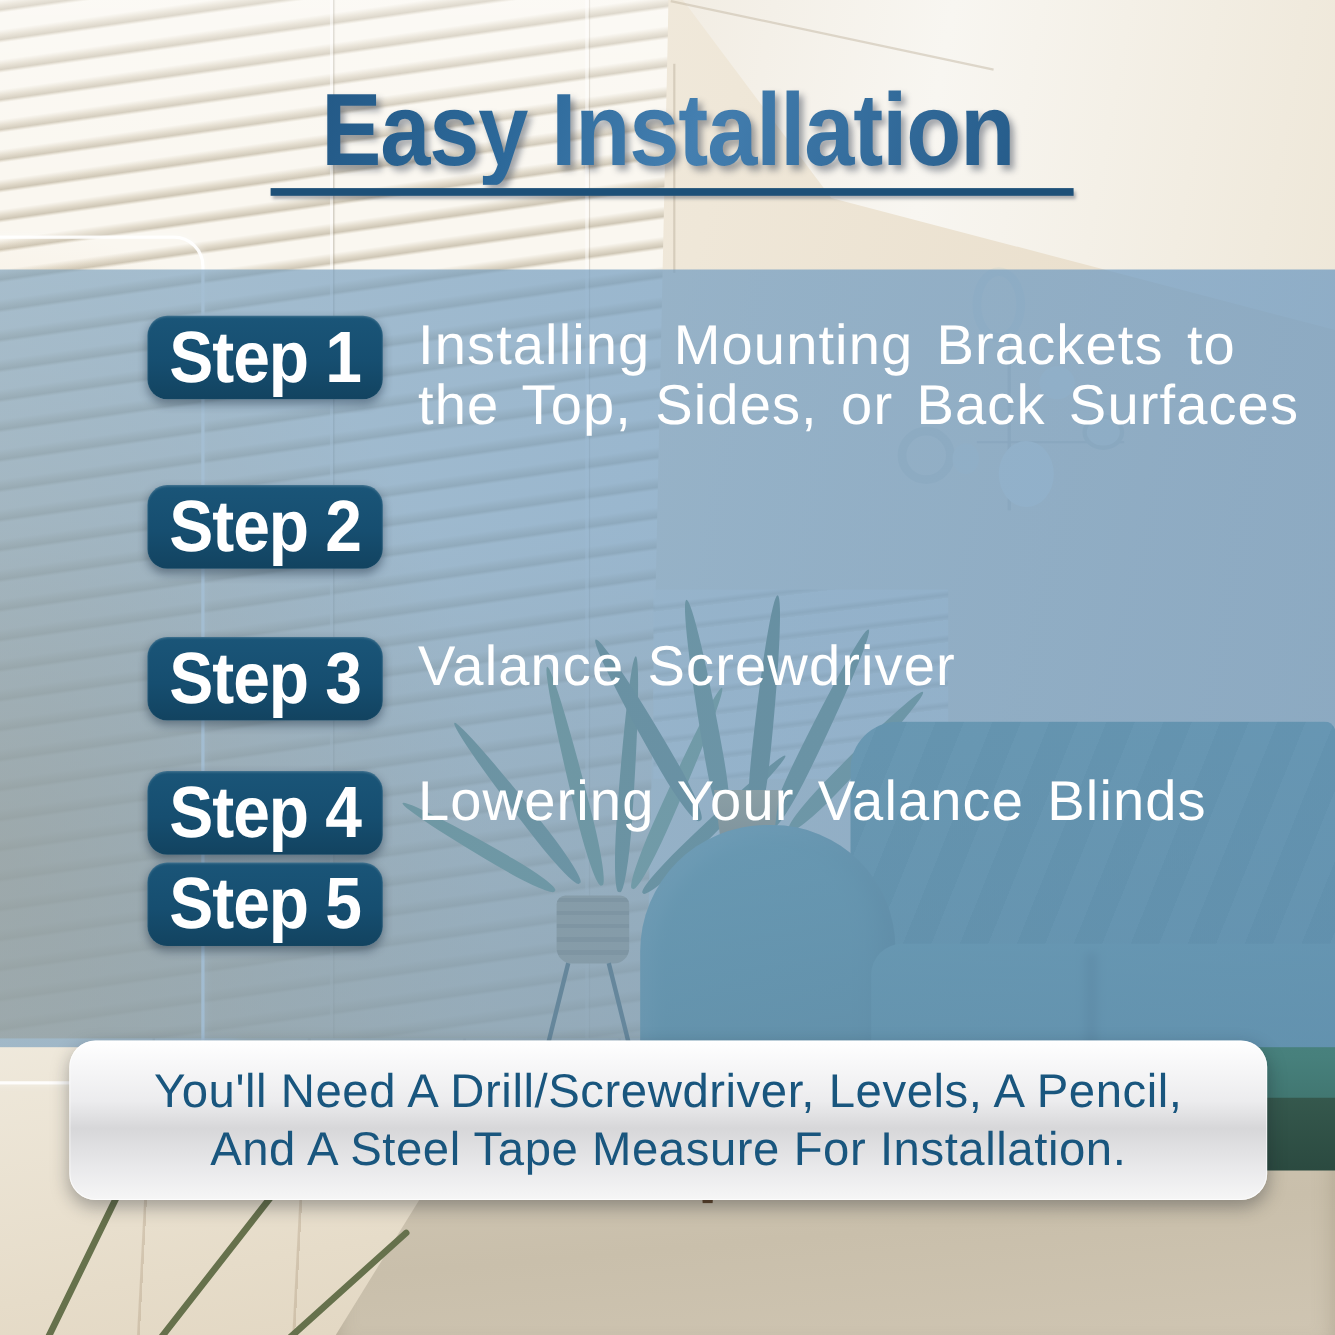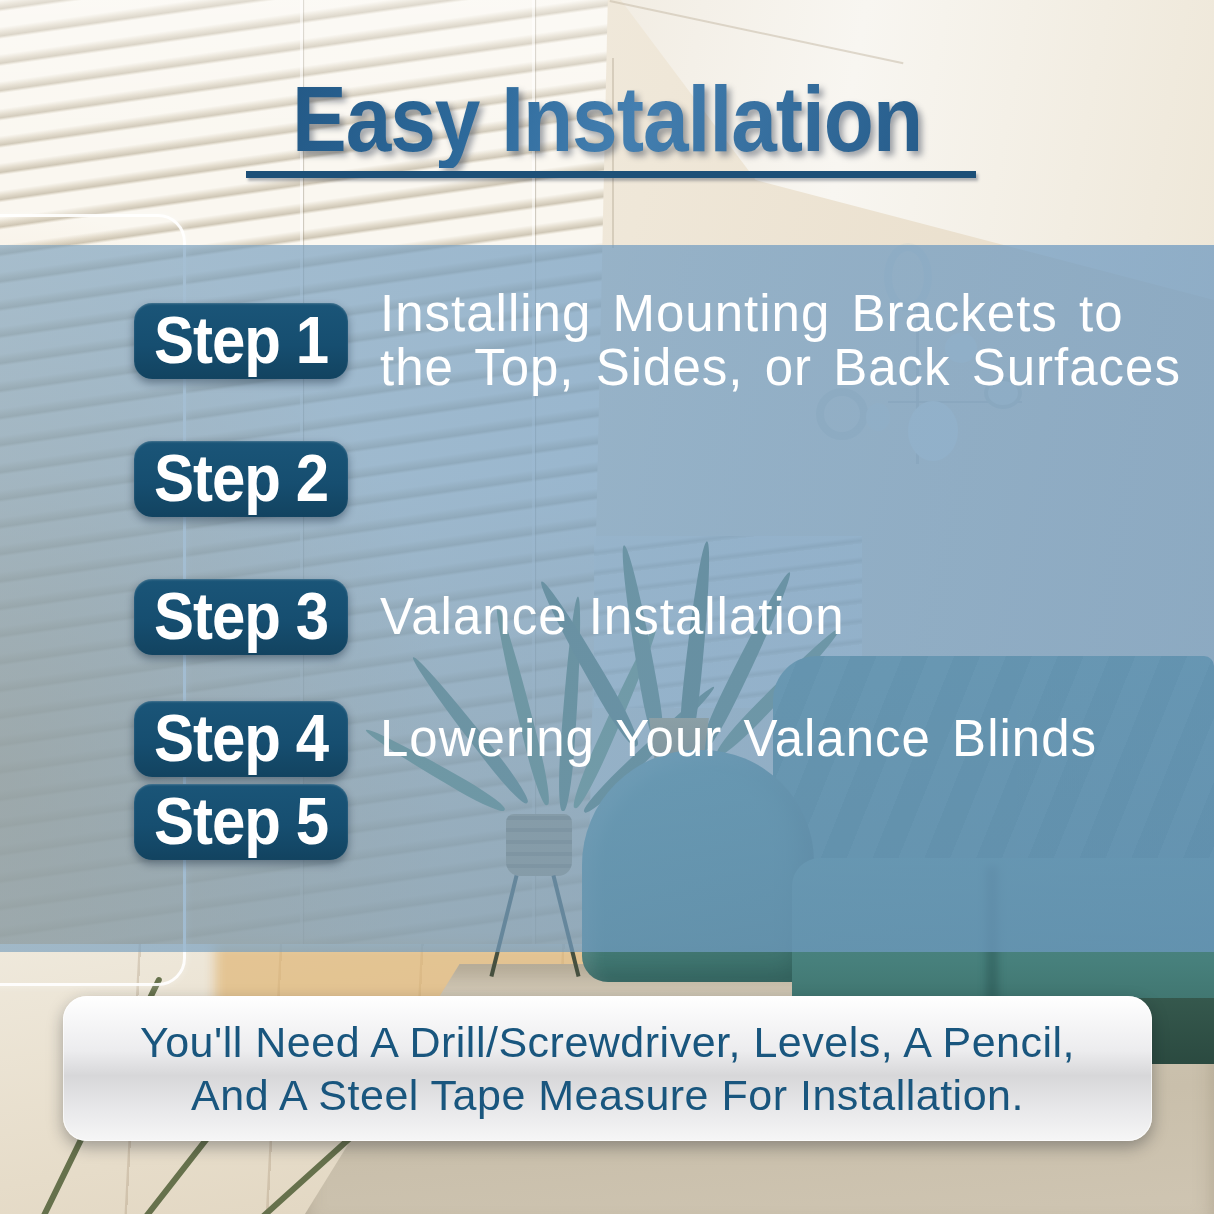--- a/index.html
+++ b/index.html
@@ -119,40 +119,40 @@
     left:0;top:70px;width:1214px;margin:0;text-align:center;
     font-size:82px;font-weight:bold;letter-spacing:-1px;line-height:1.05;
     transform:scaleY(1.14);transform-origin:center top;
     background:linear-gradient(108deg,#1d4e78 12%,#2c6899 38%,#447fb0 52%,#245a88 78%,#1d4e78 100%);
     -webkit-background-clip:text;background-clip:text;color:transparent;
     filter:drop-shadow(4px 4px 3px rgba(45,55,75,.45));
   }
   .title-underline{left:246px;top:171px;width:730px;height:7px;background:#1d5078;
     box-shadow:2px 3px 3px rgba(45,55,75,.35);}
 
-  .step-row{left:86px;display:flex;align-items:center;gap:32px;transform:translateY(-50%);padding-left:48px;}
+  .step-row{left:86px;display:flex;gap:32px;transform:translateY(-50%);padding-left:48px;}
   .step-row>*{position:static;}
   .step-badge{
     flex:0 0 auto;width:214px;height:76px;border-radius:18px;
     display:flex;align-items:center;justify-content:center;
     background:linear-gradient(180deg,#1a5578 0%,#164e70 55%,#124360 100%);
     box-shadow:0 4px 9px rgba(8,25,45,.4), inset 0 1px 2px rgba(255,255,255,.2);
   }
   .step-badge span{
     color:#fff;font-size:60px;font-weight:bold;letter-spacing:-1px;
     transform:scaleY(1.1);line-height:1;
   }
   .step-desc{
     color:#fff;font-size:51px;line-height:54px;font-weight:400;
     letter-spacing:1px;word-spacing:6px;white-space:pre-line;
   }
   .row1{top:341px;} .row2{top:479px;flex-direction:column;} .row3{top:617px;} .row4{top:739px;} .row5{top:822px;}
 
   .banner{
-    left:63px;top:996px;width:1089px;height:145px;border-radius:24px;
+    left:63px;top:946px;width:1089px;height:145px;border-radius:24px;
     background:linear-gradient(180deg,#ffffff 0%,#ececee 38%,#d7d7d9 55%,#e9e9eb 80%,#f6f6f6 100%);
     box-shadow:0 6px 16px rgba(20,25,35,.35), inset 0 0 0 1px rgba(255,255,255,.65);
     display:flex;align-items:center;justify-content:center;
   }
   .banner p{
     position:static;margin:0;text-align:center;white-space:pre-line;
     color:#19567e;font-size:43px;line-height:53px;letter-spacing:.5px;font-weight:400;
   }
 </style>
 </head>
@@ -226,21 +226,21 @@
   </div>
   <div class="step-row row2">
     <div class="step-badge">
         <span>Step 2</span>
       </div>
   </div>
   <div class="step-row row3">
     <div class="step-badge">
         <span>Step 3</span>
       </div>
-    <div class="step-desc">Valance Installation</div>
+    <div class="step-desc">Valance Screwdriver</div>
   </div>
   <div class="step-row row4">
     <div class="step-badge">
         <span>Step 4</span>
       </div>
     <div class="step-desc">Lowering Your Valance Blinds</div>
   </div>
   <div class="step-row row5">
     <div class="step-badge">
         <span>Step 5</span>

